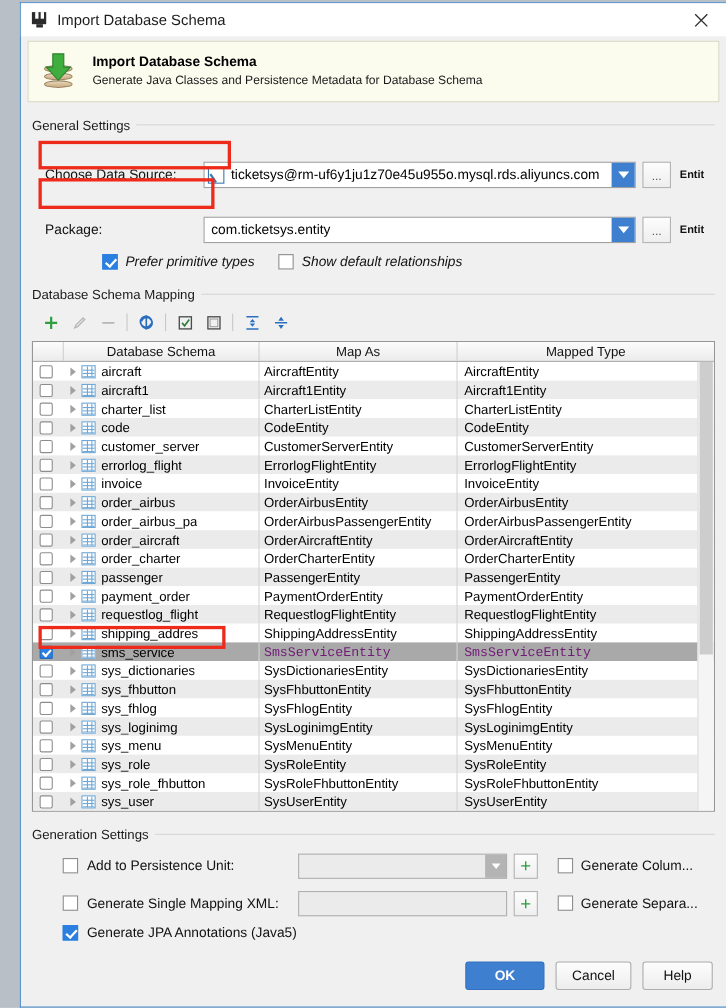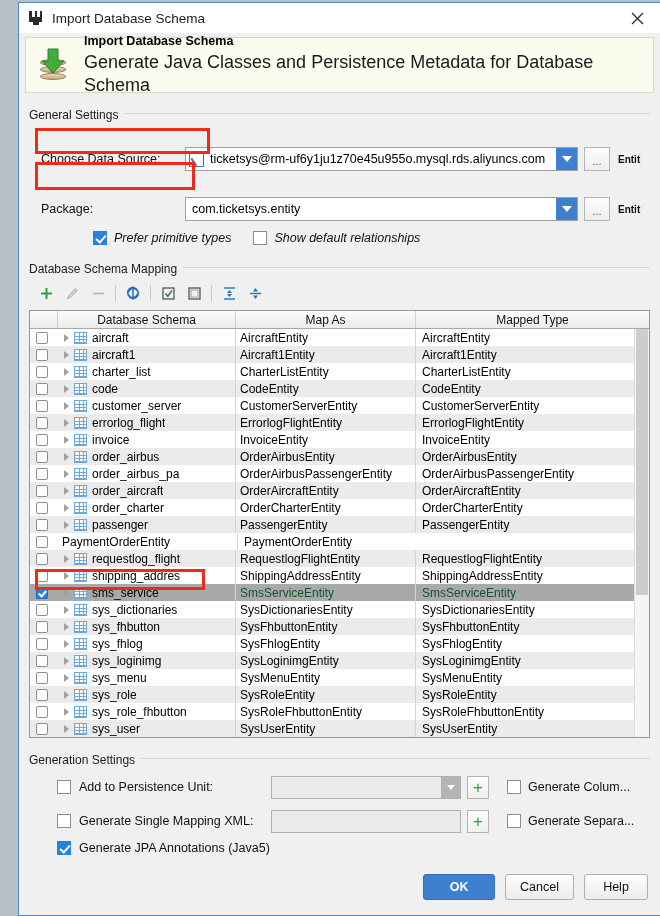--- a/index.html
+++ b/index.html
@@ -90,21 +90,21 @@
     width: 26px; height: 7px;
     border-radius: 50% / 50%;
     background: linear-gradient(#e8d7bb, #c9ab81);
     border: 1px solid #9c825d;
   }
   #banner-text { line-height: 1.25; }
   #banner-title {
     font-size: 12.5px; font-weight: bold; color: #000;
   }
   #banner-sub {
-    font-size: 18px; color: #1a1a1a; margin-top: 2px;
+    font-size: 11px; color: #1a1a1a; margin-top: 2px;
   }
 
   
   .group {
     margin: 0 10px;
     position: relative;
   }
   .group-label {
     font-size: 12px;
     color: #1a1a1a;
@@ -332,21 +332,21 @@
   .cell.c2 {
     width: 180px;
     flex: 0 0 auto;
     padding-left: 4px;
     border-right: 1px solid #d4d4d4;
   }
   .cell.c3 {
     flex: 1 1 auto;
     padding-left: 6px;
   }
-  .trow.sel .cell.c2, .trow.sel .cell.c3 { color: #14532d; }
+  .trow.sel .cell.c2, .trow.sel .cell.c3 { color: #701a75; font-family: Liberation Mono, monospace; }
   .row-cb {
     width: 12px; height: 12px;
     border: 1px solid #8d8d8d;
     background: #fff;
     border-radius: 2px;
     position: relative;
     flex: 0 0 auto;
     cursor: pointer;
   }
   .row-cb.checked {
@@ -825,20 +825,27 @@
               <div class="tbl-ico"></div>
               <span class="row-name">passenger</span>
             </div>
             <div class="cell c2">PassengerEntity</div>
             <div class="cell c3">PassengerEntity</div>
           </div>
           <div class="trow">
             <div class="cell c0">
               <div class="row-cb"></div>
             </div>
+            <div class="cell c1">
+              <div class="tri">
+                <i></i>
+              </div>
+              <div class="tbl-ico"></div>
+              <span class="row-name">payment_order</span>
+            </div>
             <div class="cell c2">PaymentOrderEntity</div>
             <div class="cell c3">PaymentOrderEntity</div>
           </div>
           <div class="trow alt">
             <div class="cell c0">
               <div class="row-cb"></div>
             </div>
             <div class="cell c1">
               <div class="tri">
                 <i></i>

